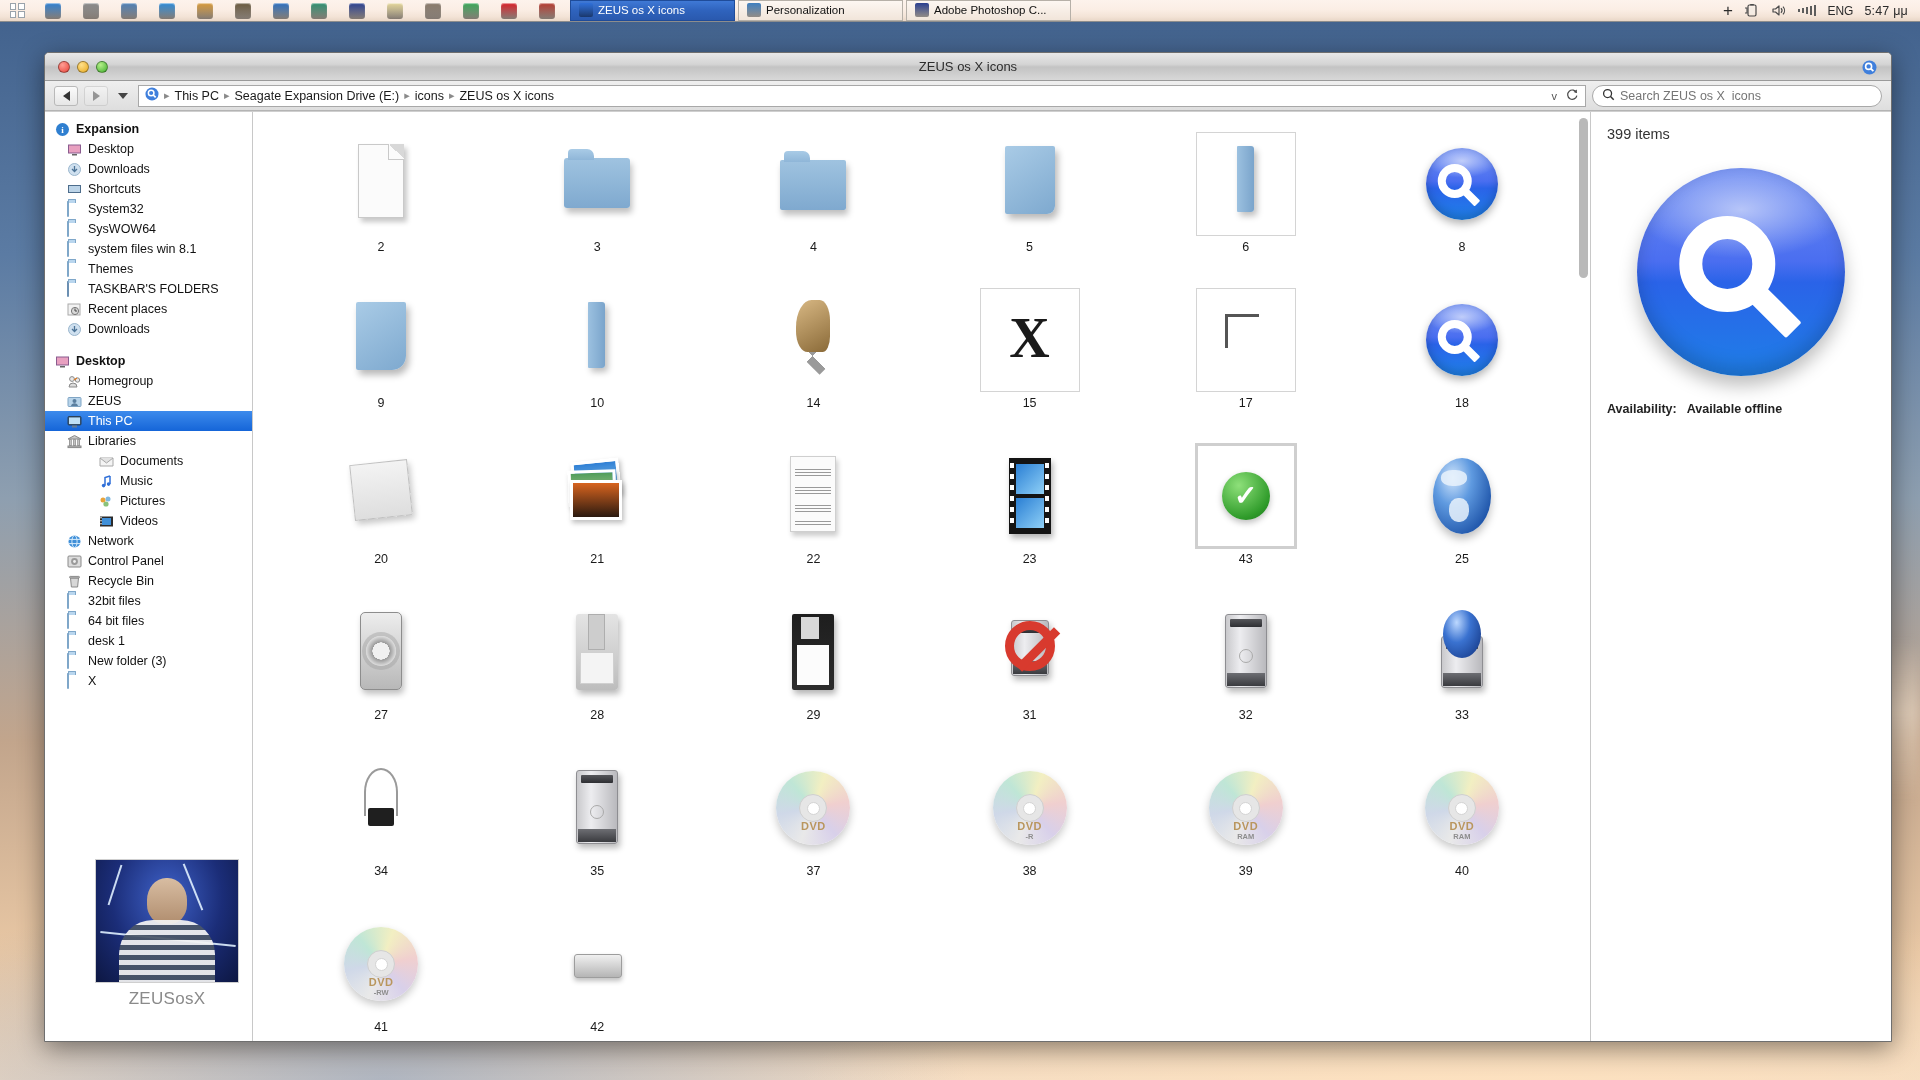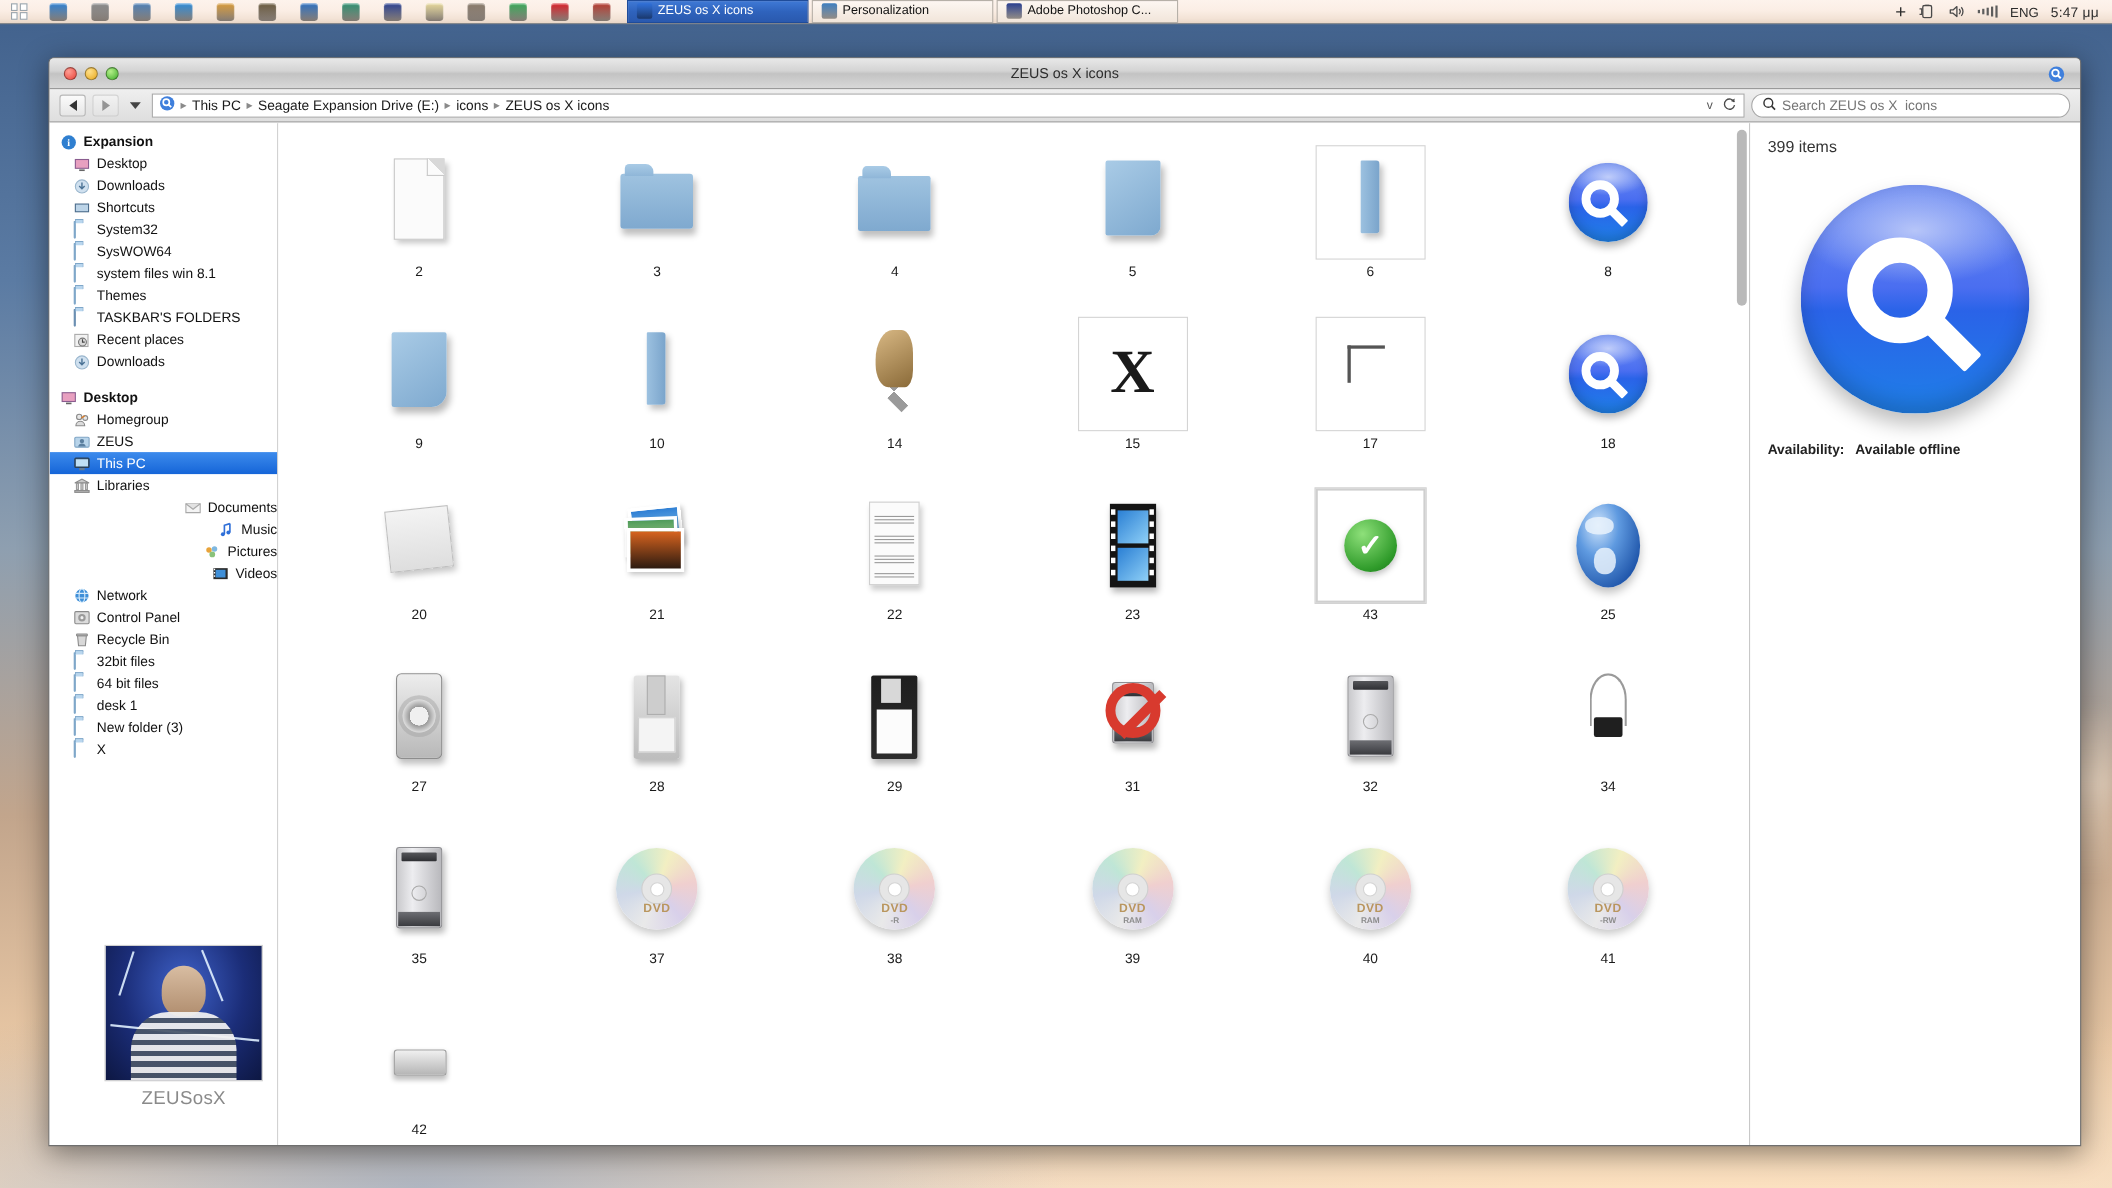--- a/index.html
+++ b/index.html
@@ -124,21 +124,21 @@
   
   .sidebar{
     width:208px; flex:0 0 208px; background:#fff; border-right:1px solid #c8c8c8;
     padding-top:7px; overflow:hidden; position:relative;
   }
   .sb-item{
     height:20px; display:flex; align-items:center; gap:6px;
     padding-left:10px; font-size:12.5px; color:#111; cursor:pointer; white-space:nowrap;
   }
   .sb-item.indent1{ padding-left:22px; }
-  .sb-item.indent2{ padding-left:24px;justify-content:flex-end; }
+  .sb-item.indent2{ padding-left:54px; }
   .sb-item.head{ font-weight:bold; padding-left:10px;}
   .sb-item.selected{ background:linear-gradient(180deg,#3d8bec,#1565d8); color:#fff; }
   .sb-gap{ height:12px; }
   .ic{ width:15px;height:15px;flex:0 0 15px; display:block; position:relative;}
   .folder-ic{
     background:linear-gradient(180deg,#cfe4f5,#a7c9e6);
     border:1px solid #7fa7c9; border-radius:1px 2px 2px 2px; position:relative;
     width:15px;height:12px; margin-top:2px;
   }
   .folder-ic:before{
@@ -1039,20 +1039,29 @@
                 <span class="hdd">
                   <span class="platter"></span>
                 </span>
               </span>
             </div>
             <div class="clabel">32</div>
           </div>
           <div class="cell">
             <div class="thumb">
               <span class="art">
+                <span class="hdd" style="top:30px;height:52px"></span>
+                <span class="server-net"></span>
+              </span>
+            </div>
+            <div class="clabel">33</div>
+          </div>
+          <div class="cell">
+            <div class="thumb">
+              <span class="art">
                 <span class="caliper"></span>
                 <span class="chip"></span>
               </span>
             </div>
             <div class="clabel">34</div>
           </div>
           <div class="cell">
             <div class="thumb">
               <span class="art">
                 <span class="hdd">

